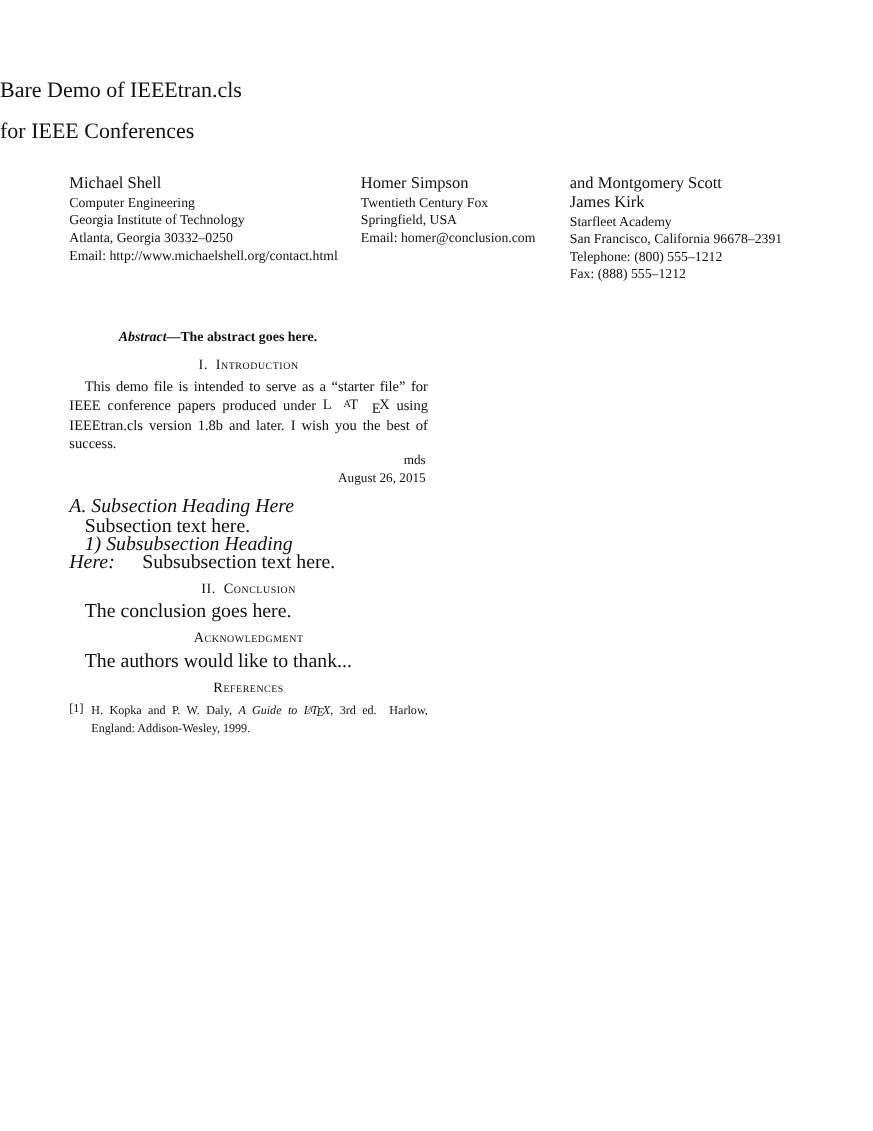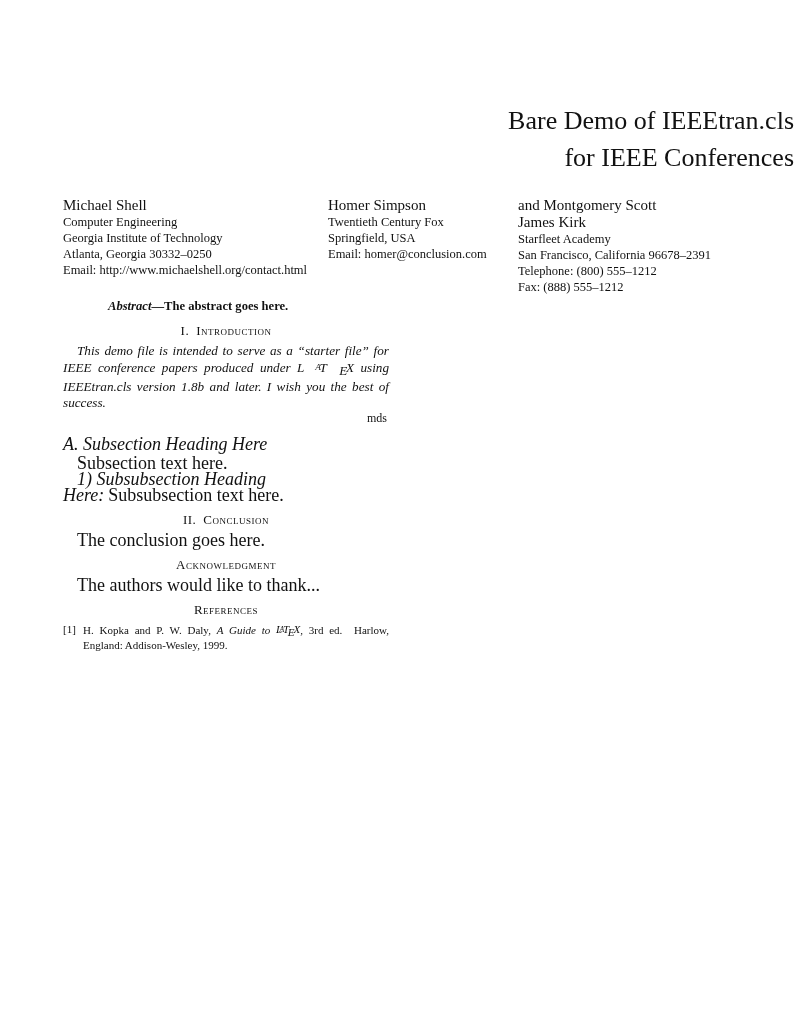--- a/index.html
+++ b/index.html
@@ -11,23 +11,23 @@
     position: relative;
     width: 794px;
     height: 1028px;
     background: #ffffff;
     color: #111111;
     font-family: "Liberation Serif", "DejaVu Serif", serif;
     overflow: hidden;
   }
   
   .title-block {
-    padding-top: 102px;
-    text-align: right;
-    font-size: 26px;
+    padding-top: 64px;
+    text-align: left;
+    font-size: 20px;
     line-height: 37px;
   }
   
   .authors-row {
     margin: 21px 0 0 63px;
     width: 668px;
     display: flex;
     justify-content: space-between;
   }
   .author-col { text-align: left; }
@@ -56,41 +56,40 @@
     line-height: 16px;
     font-variant: small-caps;
     letter-spacing: 0.5px;
     margin: 9px 0 4px 0;
   }
   .para {
     font-size: 13.2px;
     line-height: 16px;
     text-align: justify;
     text-indent: 14px;
-    font-style: italic;
   }
   .signoff {
     font-size: 12px;
     line-height: 15.5px;
     text-align: right;
     padding-right: 2px;
   }
   .subsec-head {
     font-size: 18px;
     line-height: 16px;
     font-style: italic;
     margin: 9px 0 3px 0;
   }
   .plain-line {
     font-size: 18px;
     line-height: 16px;
     text-indent: 14px;
   }
   .subsub .head { font-style: italic; }
-  .subsub .rest { padding-left: 4px; }
+  .subsub .rest { padding-left: 4px; margin-left: 21px; }
   .ref-list { margin-top: 5px; }
   .ref-item {
     display: flex;
     font-size: 11px;
     line-height: 13.5px;
   }
   .ref-num { flex: none; width: 20px; }
   .ref-body { flex: 1; text-align: justify; }
   .italic { font-style: italic; }
   
@@ -149,20 +148,21 @@
       <span class="abstract-label">Abstract</span><span>—The abstract goes here.</span>
     </div>
 
     <div class="sec-head">I. Introduction</div>
 
     <div class="para">
       <span>This demo file is intended to serve as a “starter file” for IEEE conference papers produced under </span><span class="latex"><span>L</span><span class="lx-a">A</span><span>T</span><span class="lx-e">E</span><span>X</span></span><span> using IEEE­tran.cls version 1.8b and later. I wish you the best of success.</span>
     </div>
 
     <div class="signoff">mds</div>
+    <div class="signoff">August 26, 2015</div>
 
     <div class="subsec-head">A. Subsection Heading Here</div>
     <div class="plain-line">Subsection text here.</div>
 
     <div class="plain-line subsub">
       <span class="head">1) Subsubsection Heading Here:</span><span class="rest">Subsubsection text here.</span>
     </div>
 
     <div class="sec-head">II. Conclusion</div>
     <div class="plain-line">The conclusion goes here.</div>

